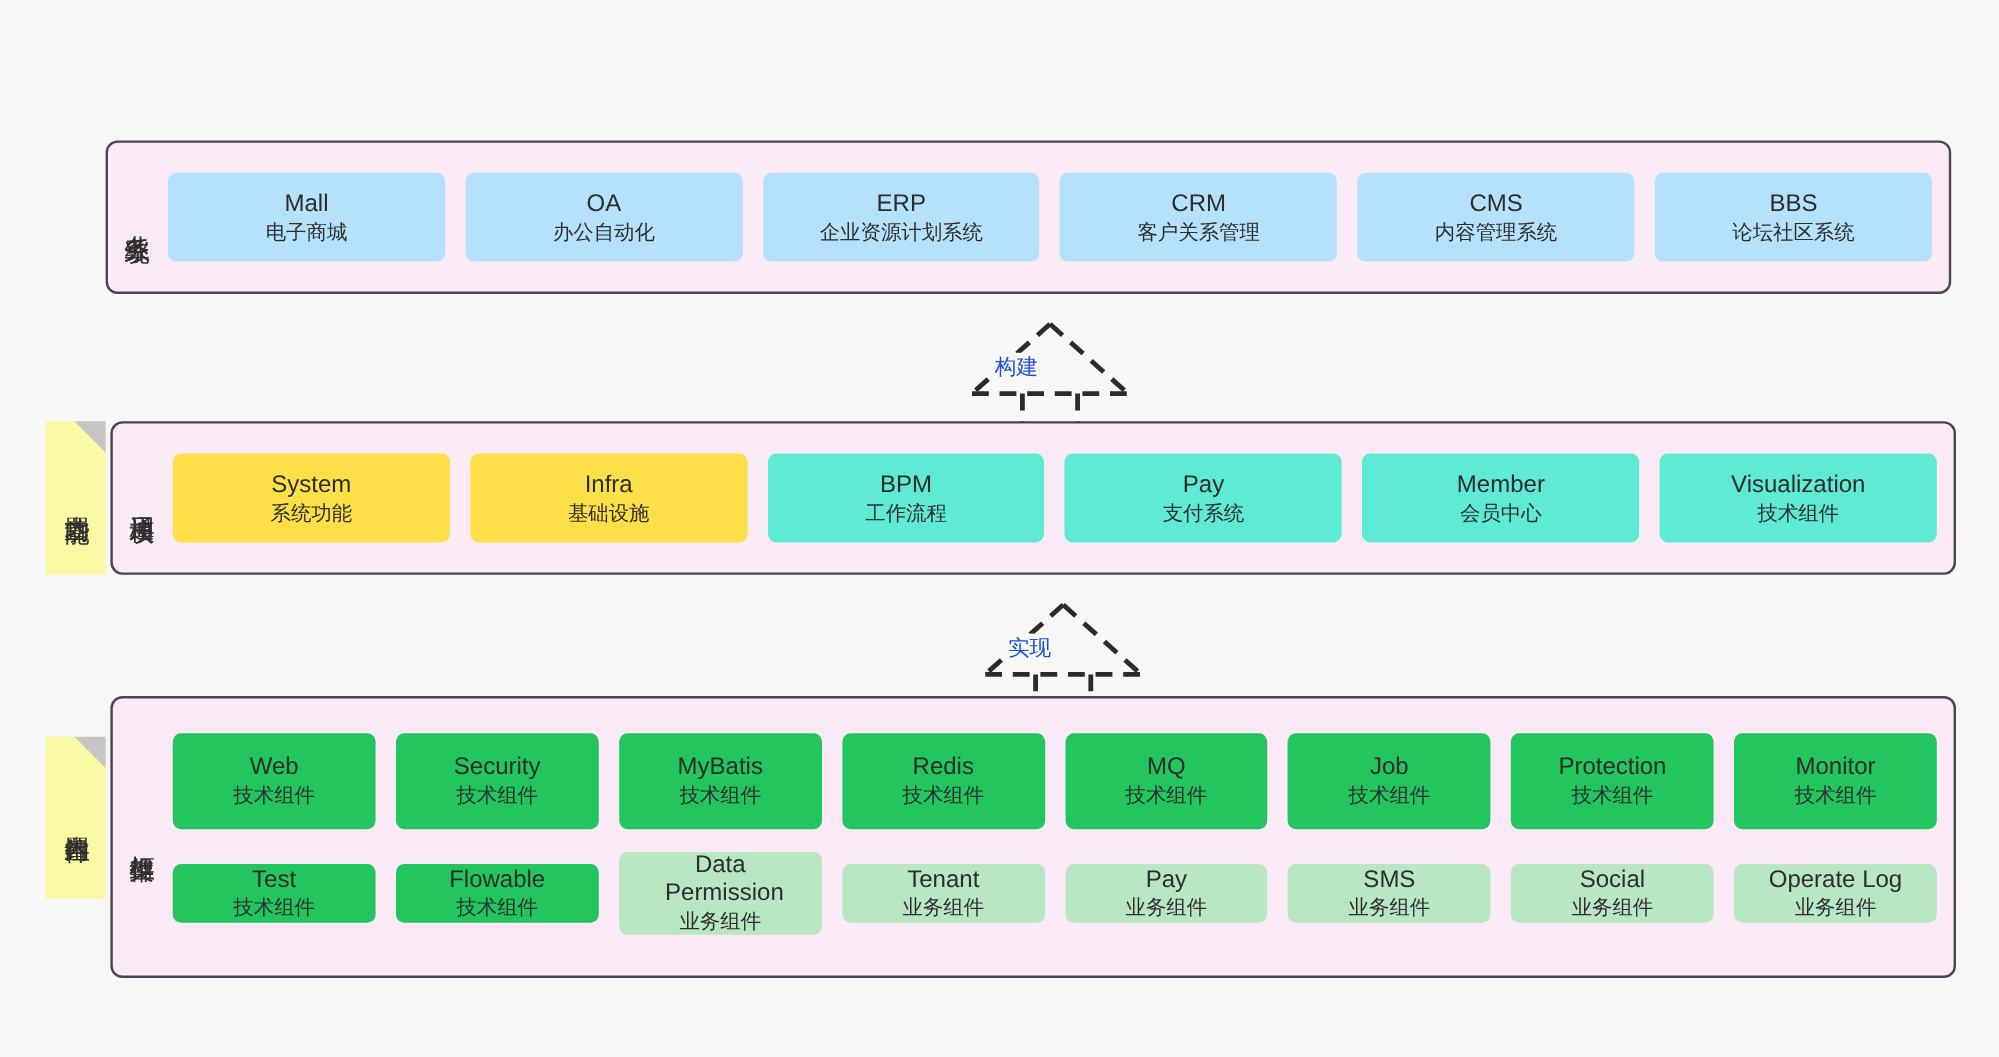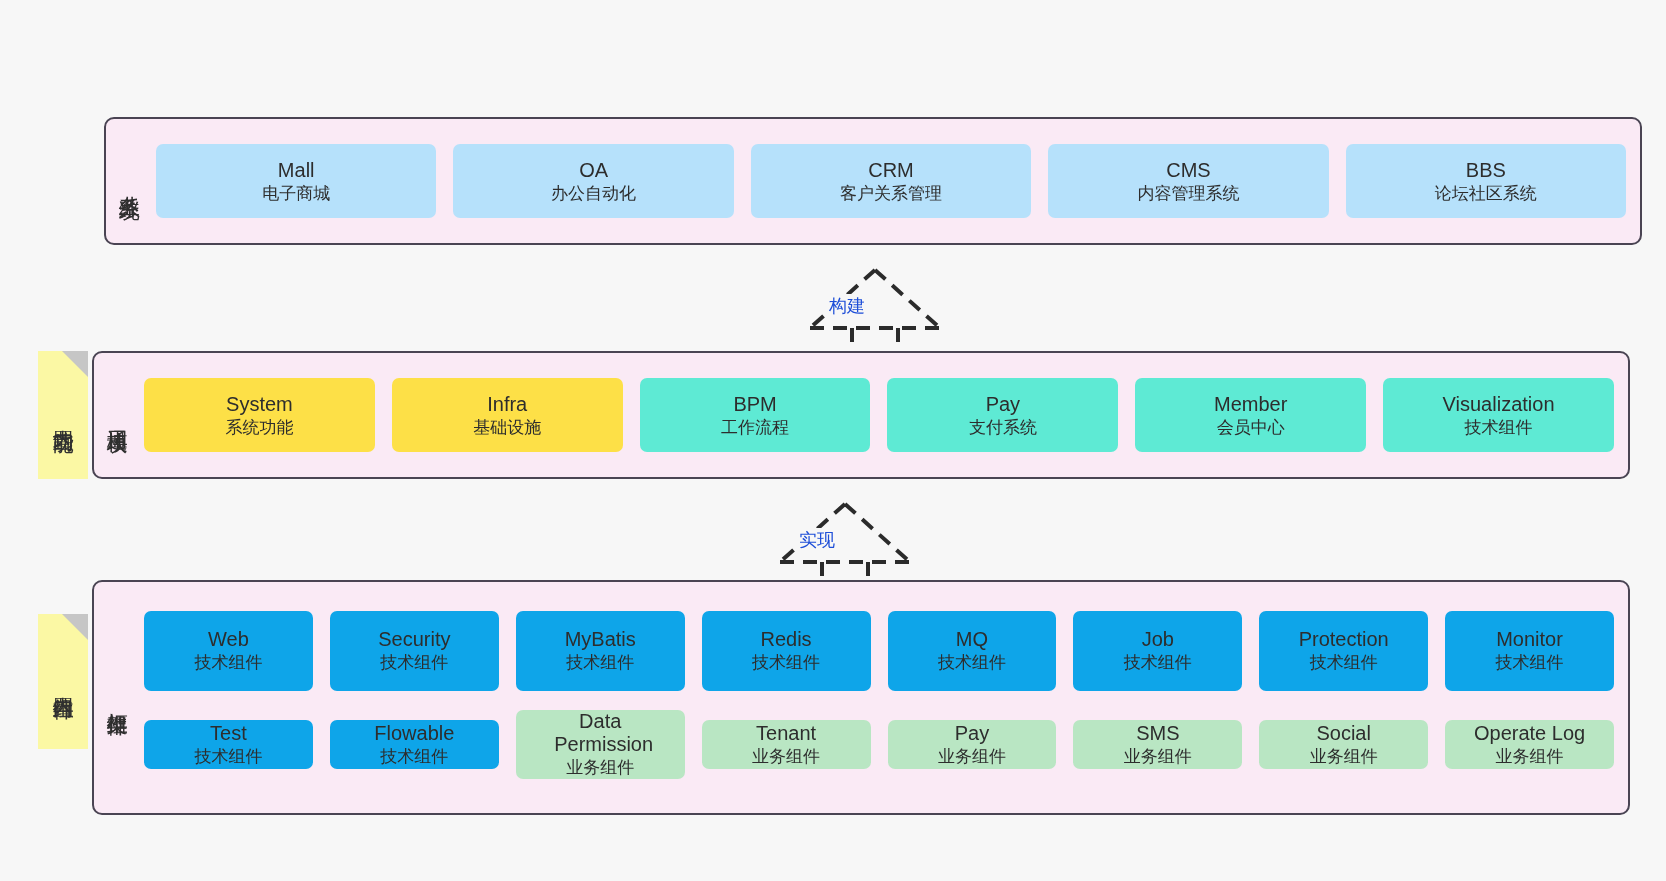--- a/index.html
+++ b/index.html
@@ -70,21 +70,21 @@
     color: #2d2d2d;
     user-select: none;
   }
   .node .t1 { font-size: 20px; }
   .node .t2 { font-size: 17px; }
 
   
   .c-blue        { background: #b6e1fb; }
   .c-red         { background: #fde047; }
   .c-pink        { background: #5eead4; }
-  .c-green       { background: #0ea5e9; }
+  .c-green       { background: #22c55e; }
   .c-lightgreen  { background: #b9e6c3; }
 
   
   .sticky {
     position: absolute;
     background: #fbf8a4;
     display: flex;
     align-items: center;
     justify-content: center;
     font-size: 21px;
@@ -118,31 +118,35 @@
     color: #1d4ed8;
     background: #f7f7f7;
     padding: 0 3px;
     white-space: nowrap;
     user-select: none;
   }
 </style>
 </head>
 <body>
 
-<div class="layer" id="layer-business" style="left:104px; top:117px; width:1538px; height:128px;">
+<div class="layer" id="layer-business" style="left:88px; top:117px; width:1538px; height:128px;">
   <div class="layer-label">业务系统</div>
   <div class="layer-boxes">
     <div class="box-row" style="height:74px;">
       <div class="node c-blue">
         <span class="t1">Mall</span>
         <span class="t2">电子商城</span>
       </div>
       <div class="node c-blue">
         <span class="t1">OA</span>
         <span class="t2">办公自动化</span>
+      </div>
+      <div class="node c-blue">
+        <span class="t1">ERP</span>
+        <span class="t2">企业资源计划系统</span>
       </div>
       <div class="node c-blue">
         <span class="t1">CRM</span>
         <span class="t2">客户关系管理</span>
       </div>
       <div class="node c-blue">
         <span class="t1">CMS</span>
         <span class="t2">内容管理系统</span>
       </div>
       <div class="node c-blue">
@@ -190,21 +194,21 @@
         <span class="t2">会员中心</span>
       </div>
       <div class="node c-pink">
         <span class="t1">Visualization</span>
         <span class="t2">技术组件</span>
       </div>
     </div>
   </div>
 </div>
 
-<div class="connector" style="left:760px; top:500px; width:150px; height:88px;">
+<div class="connector" style="left:801px; top:500px; width:150px; height:88px;">
   <svg width="150" height="88" viewBox="0 0 150 88">
     <path d="M 85 4 L 150 62 M 85 4 L 20 62" fill="none" stroke="#2b2b2b" stroke-width="4" stroke-dasharray="14,9" stroke-linecap="butt"></path>
     <path d="M 20 62 L 150 62" fill="none" stroke="#2b2b2b" stroke-width="4" stroke-dasharray="14,9"></path>
     <path d="M 62 62 L 62 88 M 108 62 L 108 88 M 62 88 L 108 88" fill="none" stroke="#2b2b2b" stroke-width="4" stroke-dasharray="14,9"></path>
   </svg>
   <span class="connector-label" style="left:36px; top:28px;">实现</span>
 </div>
 
 <div class="sticky" style="left:38px; top:614px; width:50px; height:135px;">
   <span>内置组件</span>

